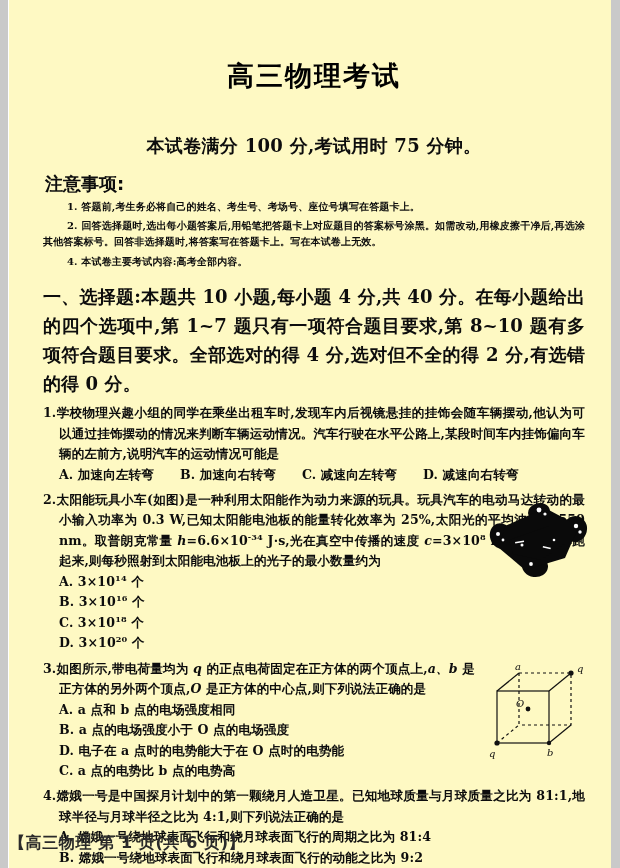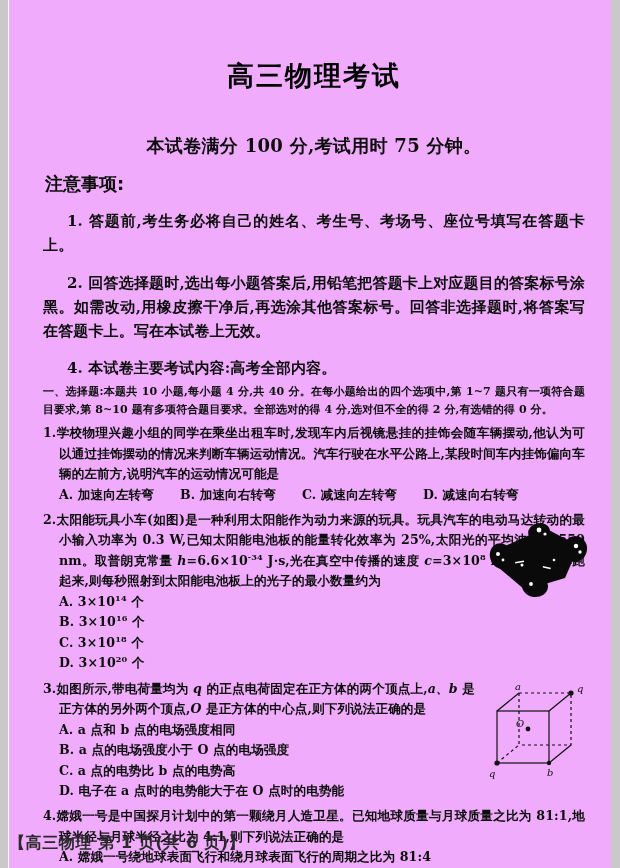--- a/index.html
+++ b/index.html
@@ -26,21 +26,21 @@
   }
   .edge-strip.left { left: 0; }
   .edge-strip.right { right: 0; width: 9px; }
 
   .page {
     position: absolute;
     left: 9px;
     right: 9px;
     top: 0;
     bottom: 0;
-    background: #f0abfc;
+    background: #fef9c3;
     text-decoration: underline;
   }
   .sheet {
     position: absolute;
     left: 34px;
     right: 26px;
     top: 0;
   }
 
   .exam-title {
@@ -68,34 +68,34 @@
     margin-top: 14px;
     margin-left: 2px;
   }
 
   .notice-list {
     margin: 0;
     padding: 0;
     list-style: none;
   }
   .notice-item {
-    font-size: 15px;
+    font-size: 10px;
     font-weight: bold;
     line-height: 1.62;
-    margin-top: 13px;
+    margin-top: 3px;
     text-indent: 24px;
     text-align: justify;
     letter-spacing: .15px;
   }
 
   .section-head {
-    font-size: 11px;
+    font-size: 18px;
     font-weight: bold;
     line-height: 1.62;
-    margin-top: 2px;
+    margin-top: 12px;
     text-indent: 0;
     text-align: justify;
     letter-spacing: .1px;
   }
 
   .q-block {
     position: relative;
     margin-top: 5px;
   }
   .q-line {
@@ -242,22 +242,22 @@
       </div>
     </div>
 
     <div class="q-block">
       <p class="q-line q-first narrow-right-cube"><span>3.</span><span>如图所示,带电荷量均为 </span><i>q</i><span> 的正点电荷固定在正方体的两个顶点上,</span><i>a、b</i><span> 是正方体的另外两个顶点,</span><i>O</i><span> 是正方体的中心点,则下列说法正确的是</span></p>
 
       <div class="opt-row opt-stack narrow-right-cube">
         <div>
           <span class="opt">A. a 点和 b 点的电场强度相同</span>
           <span class="opt">B. a 点的电场强度小于 O 点的电场强度</span>
+          <span class="opt">D. 电子在 a 点时的电势能大于在 O 点时的电势能</span>
           <span class="opt">C. a 点的电势比 b 点的电势高</span>
-          <span class="opt">D. 电子在 a 点时的电势能大于在 O 点时的电势能</span>
         </div>
       </div>
 
       <div class="fig-cube">
         <svg viewBox="0 0 112 100" width="112" height="100" aria-hidden="true">
           <g stroke="#111" stroke-width="1.2" fill="none">
 
             <rect x="18" y="30" width="52" height="52"></rect>
 
             <path d="M40 12 L92 12 L92 64 L40 64" stroke-dasharray="3,3"></path>

